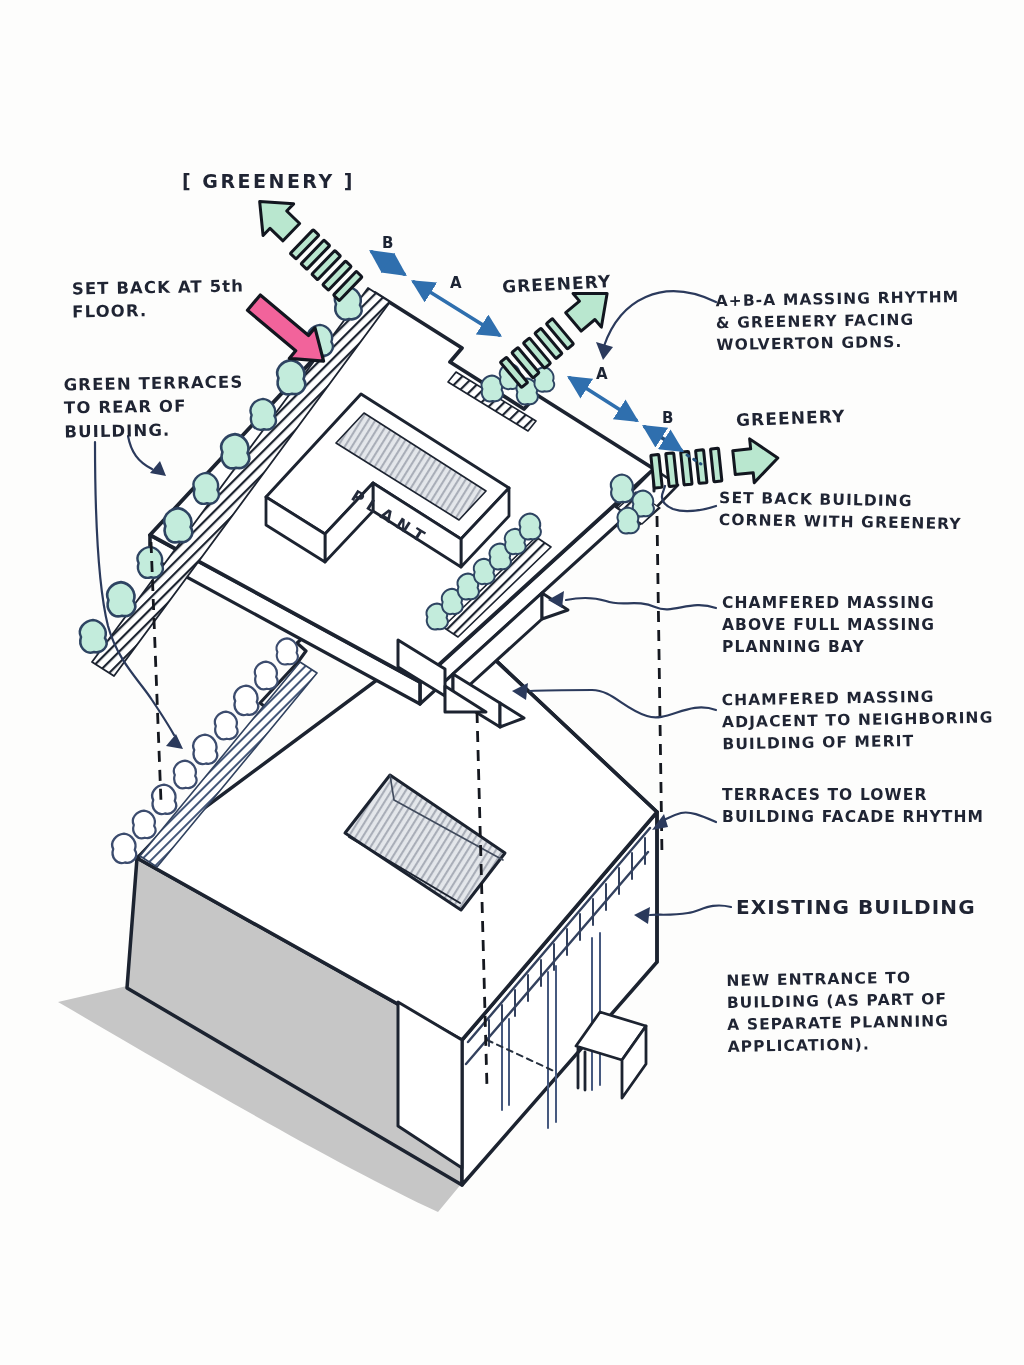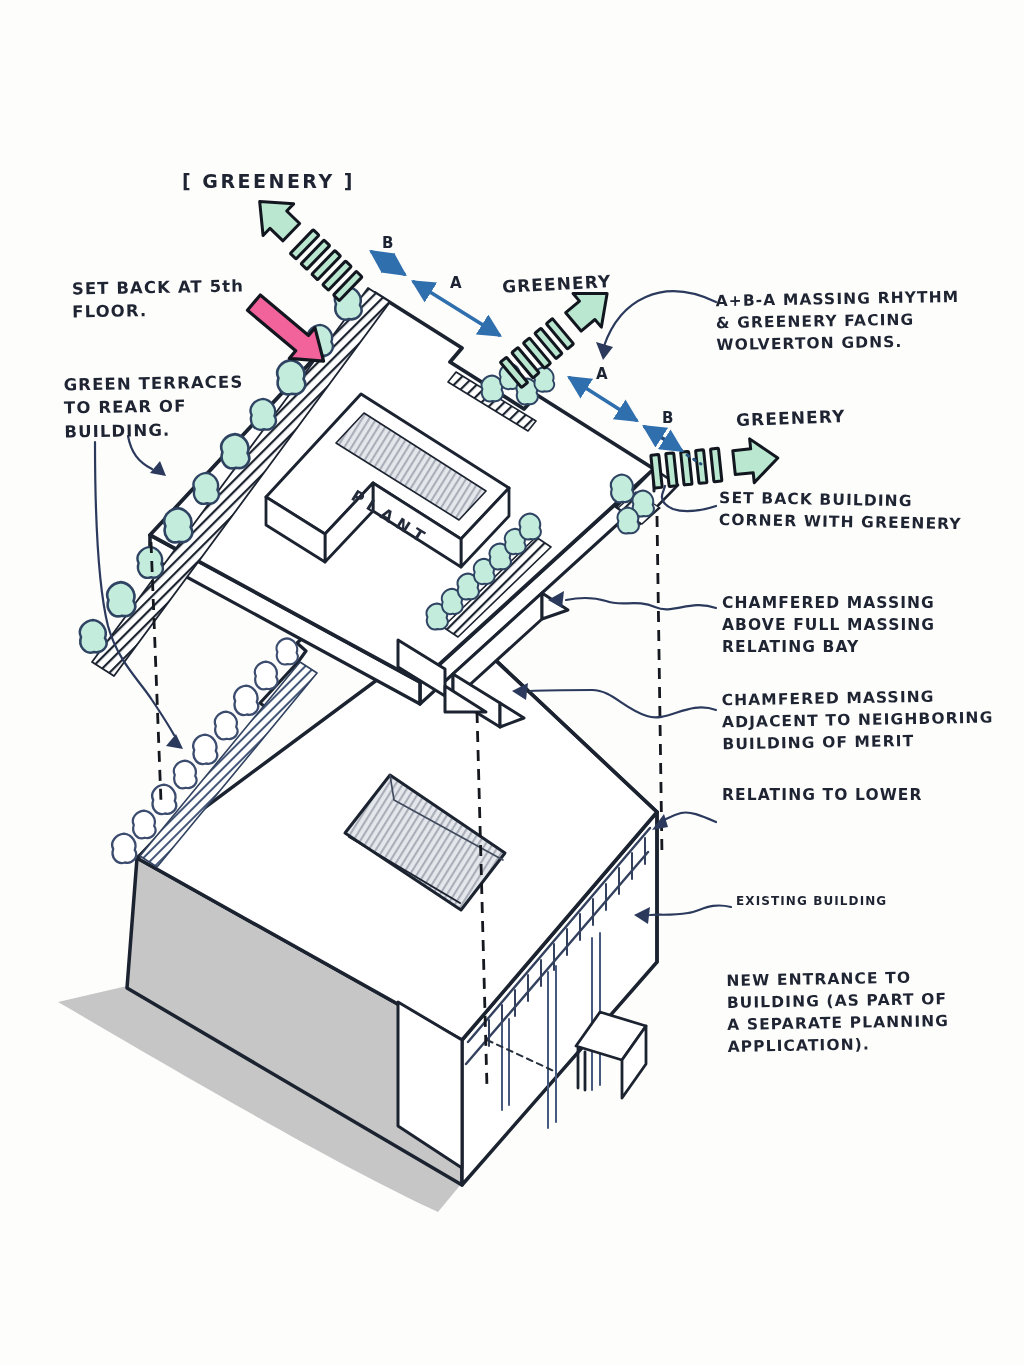--- a/index.html
+++ b/index.html
@@ -259,34 +259,35 @@
 <div class="ann" style="left:736px;top:406px;transform:rotate(-2deg);font-size:17px;">GREENERY</div>
 
 <div class="ann" style="left:719px;top:489px;transform:rotate(1deg);">
   <span class="ln">SET BACK BUILDING</span>
   <span class="ln">CORNER WITH GREENERY</span>
 </div>
 
 <div class="ann" style="left:722px;top:592px;">
   <span class="ln">CHAMFERED MASSING</span>
   <span class="ln">ABOVE FULL MASSING</span>
-  <span class="ln">RELATING BAY</span>
+  <span class="ln">PLANNING BAY</span>
 </div>
 
 <div class="ann" style="left:722px;top:687px;transform:rotate(-1deg);">
   <span class="ln">CHAMFERED MASSING</span>
   <span class="ln">ADJACENT TO NEIGHBORING</span>
   <span class="ln">BUILDING OF MERIT</span>
 </div>
 
 <div class="ann" style="left:722px;top:784px;">
-  <span class="ln">RELATING TO LOWER</span>
-</div>
-
-<div class="ann" style="left:736px;top:893px;font-size:12px;">
+  <span class="ln">TERRACES TO LOWER</span>
+  <span class="ln">BUILDING FACADE RHYTHM</span>
+</div>
+
+<div class="ann" style="left:736px;top:893px;font-size:20px;">
   <span class="ln">EXISTING BUILDING</span>
 </div>
 
 <div class="ann" style="left:727px;top:968px;transform:rotate(-1deg);">
   <span class="ln">NEW ENTRANCE TO</span>
   <span class="ln">BUILDING (AS PART OF</span>
   <span class="ln">A SEPARATE PLANNING</span>
   <span class="ln">APPLICATION).</span>
 </div>
 

